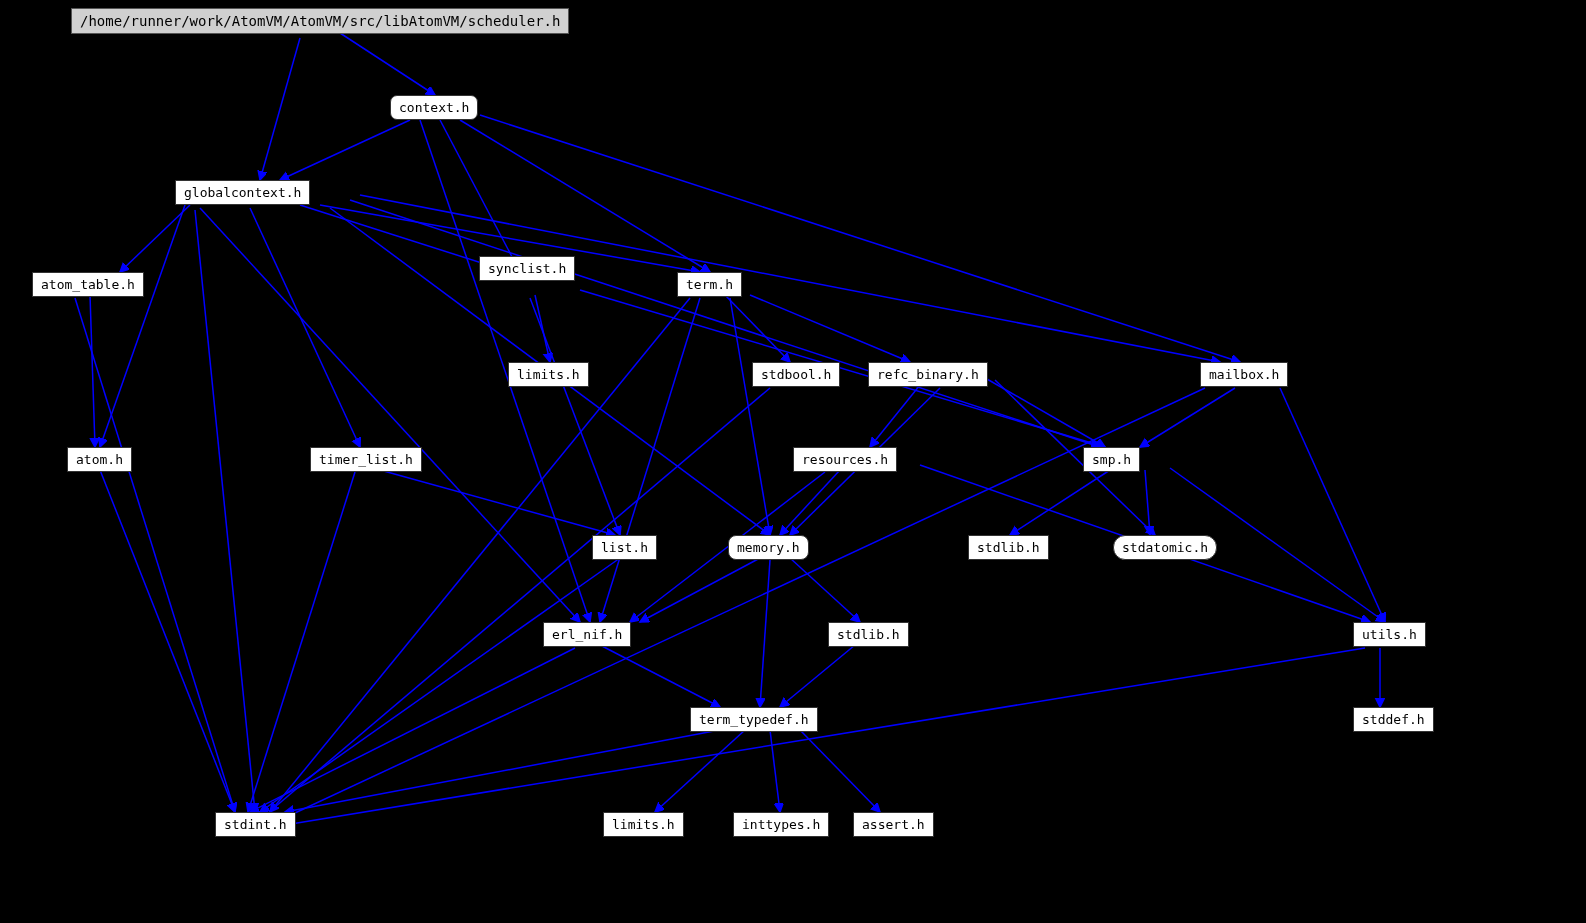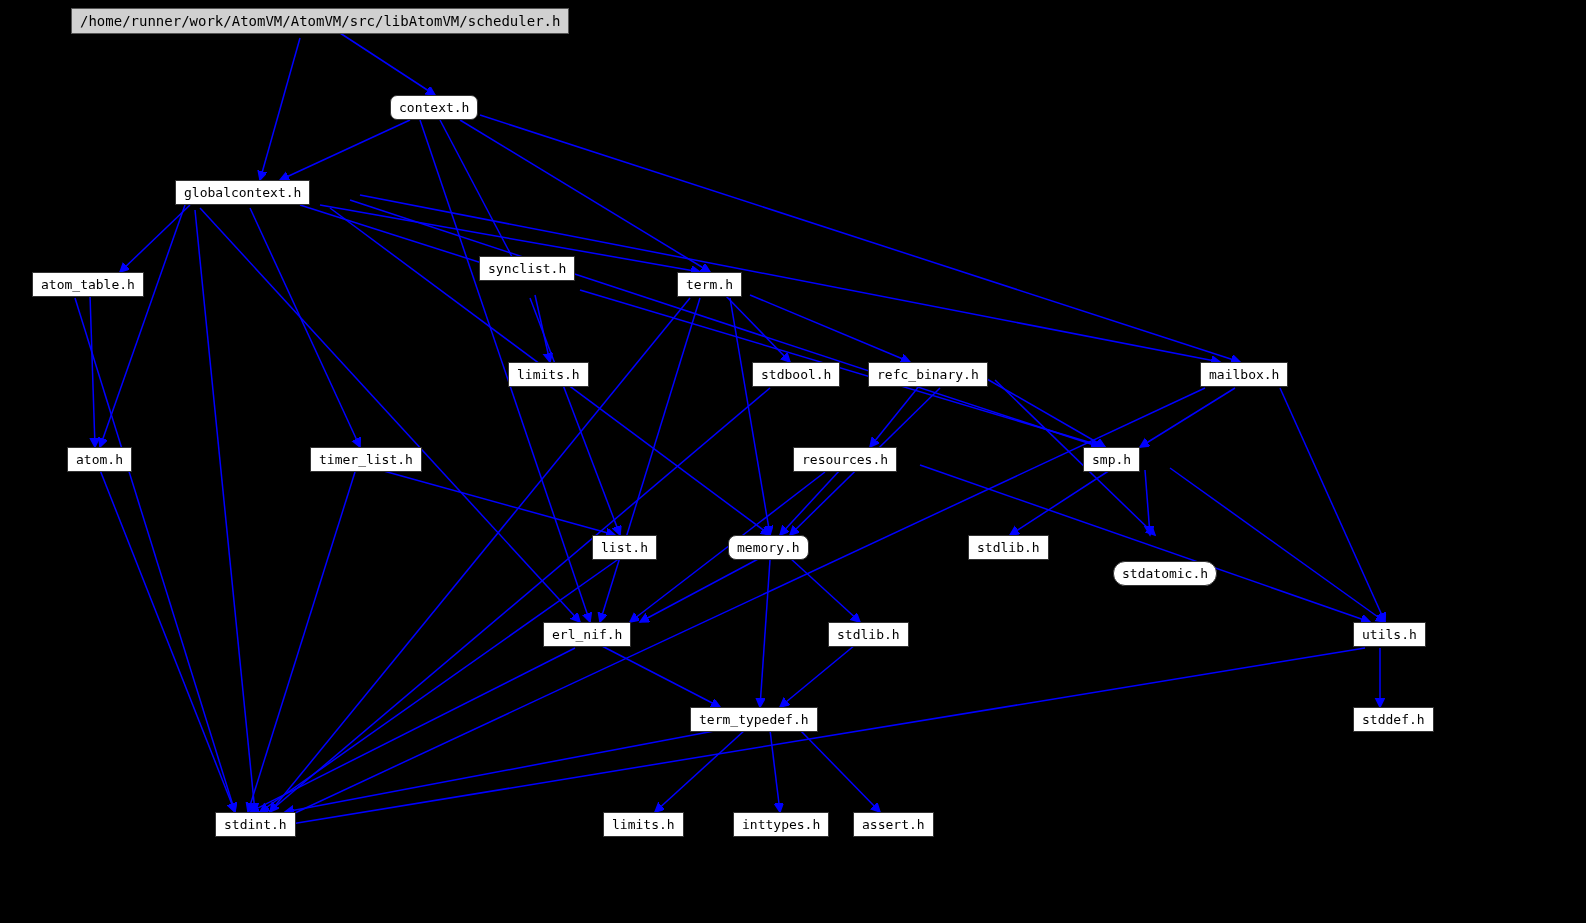--- a/index.html
+++ b/index.html
@@ -61,21 +61,21 @@
 <div class="node-box" style="left:310px; top:447px;">timer_list.h</div>
 <div class="node-box" style="left:508px; top:362px;">limits.h</div>
 <div class="node-box" style="left:752px; top:362px;">stdbool.h</div>
 <div class="node-box" style="left:868px; top:362px;">refc_binary.h</div>
 <div class="node-box" style="left:1200px; top:362px;">mailbox.h</div>
 <div class="node-box" style="left:793px; top:447px;">resources.h</div>
 <div class="node-box" style="left:1083px; top:447px;">smp.h</div>
 <div class="node-box" style="left:592px; top:535px;">list.h</div>
 <div class="node-box" style="left:728px; top:535px;border-radius:8px;">memory.h</div>
 <div class="node-box" style="left:968px; top:535px;">stdlib.h</div>
-<div class="node-box" style="left:1113px; top:561px;border-radius:12px;">stdatomic.h</div>
+<div class="node-box" style="left:1113px; top:535px;border-radius:12px;">stdatomic.h</div>
 <div class="node-box" style="left:543px; top:622px;">erl_nif.h</div>
 <div class="node-box" style="left:828px; top:622px;">stdlib.h</div>
 <div class="node-box" style="left:1353px; top:622px;">utils.h</div>
 <div class="node-box" style="left:690px; top:707px;">term_typedef.h</div>
 <div class="node-box" style="left:1353px; top:707px;text-align:right;">stddef.h</div>
 <div class="node-box" style="left:215px; top:812px;">stdint.h</div>
 <div class="node-box" style="left:603px; top:812px;">limits.h</div>
 <div class="node-box" style="left:733px; top:812px;">inttypes.h</div>
 <div class="node-box" style="left:853px; top:812px;">assert.h</div>
 

